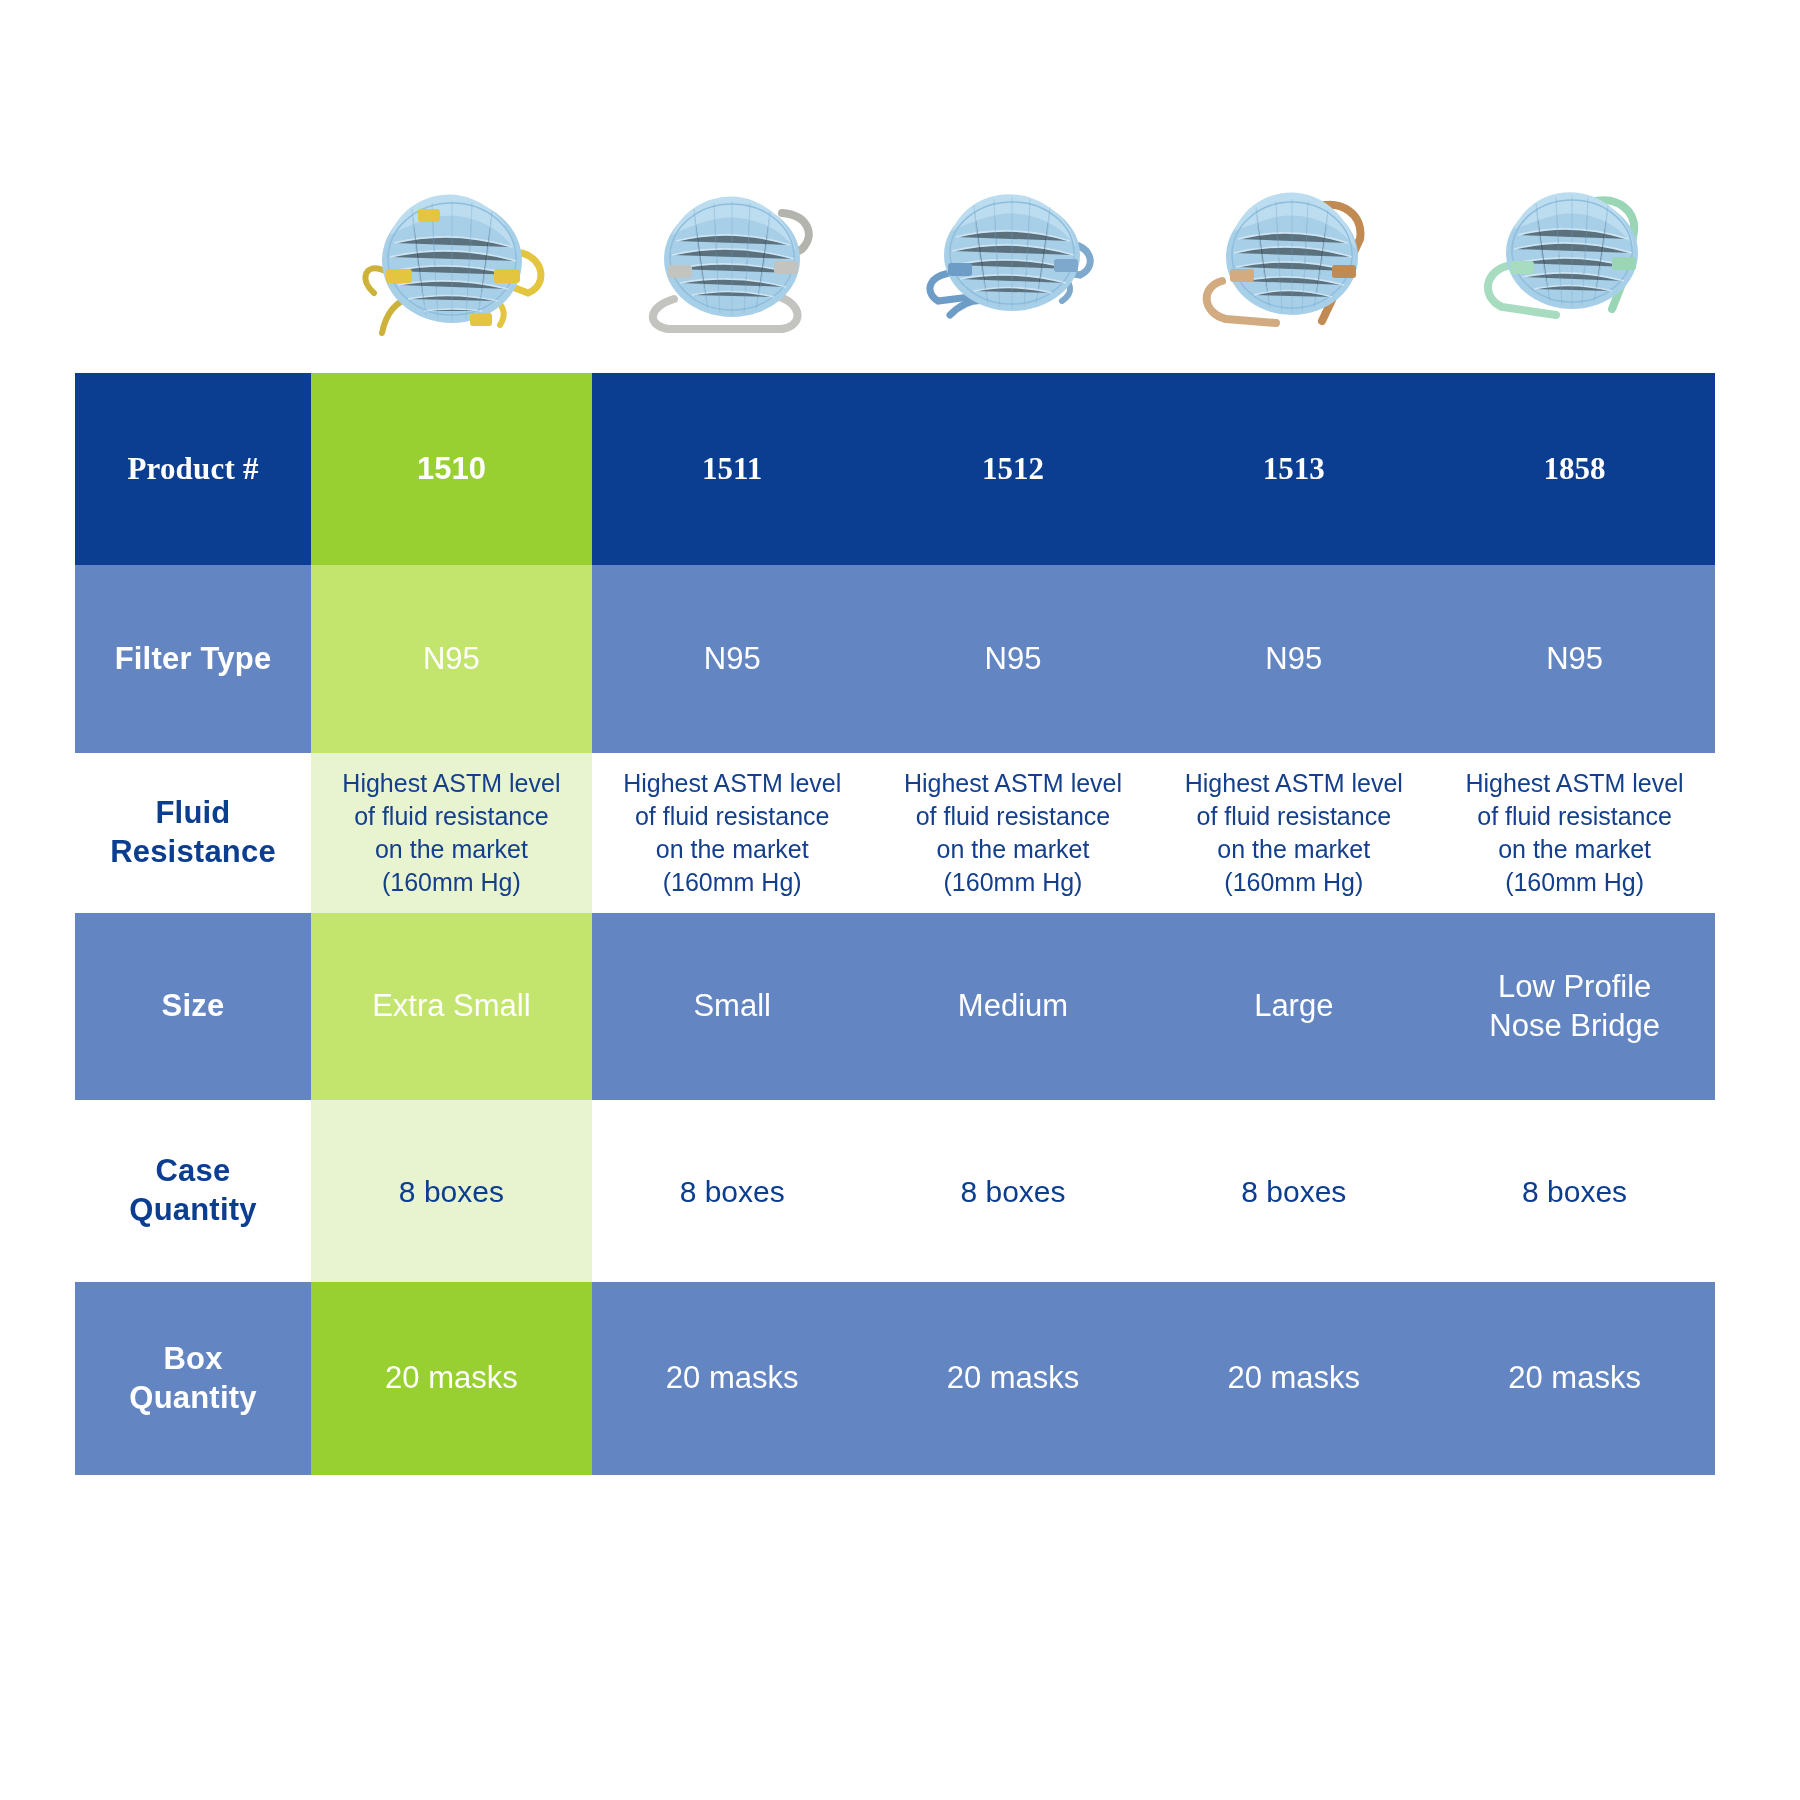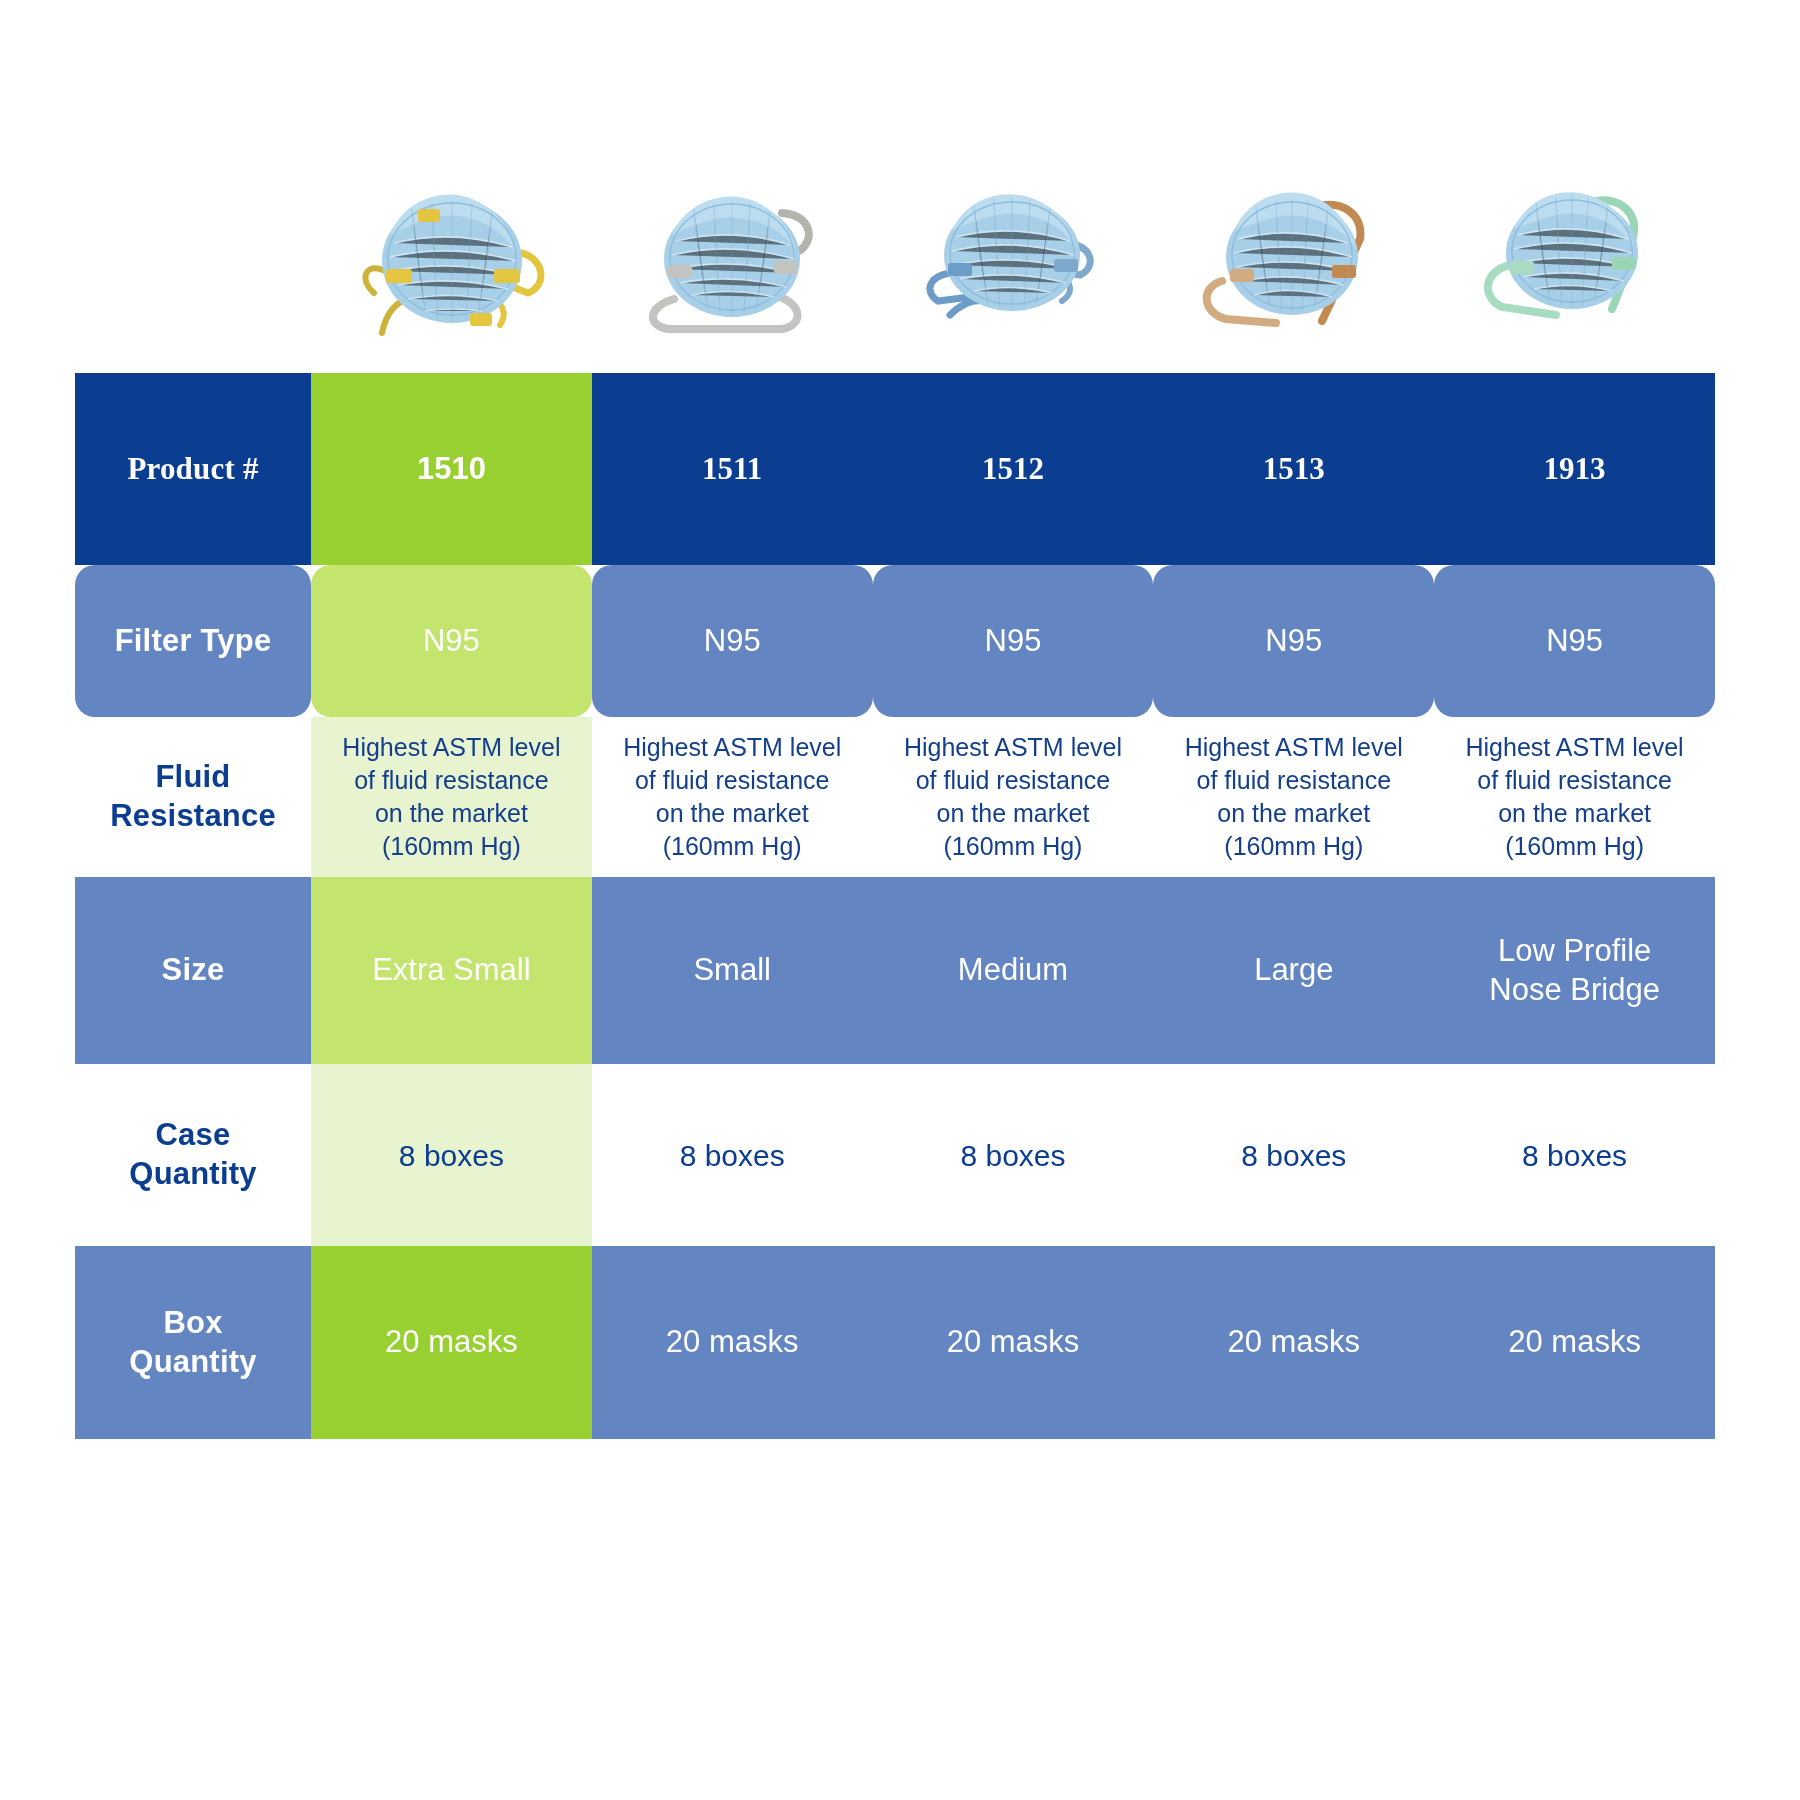--- a/index.html
+++ b/index.html
@@ -57,21 +57,21 @@
   .cmp-table col.c-col   { width: 280.8px; }
 
   .cmp-table td {
     padding: 0;
     vertical-align: middle;
     text-align: center;
   }
 
   
   .r-product td { height: 192px; }
-  .r-filter  td { height: 152px; border-radius: 20px; }
+  .r-filter  td { height: 188px; }
   .r-fluid   td { height: 160px; }
   .r-size    td { height: 187px; }
   .r-case    td { height: 182px; }
   .r-box     td { height: 193px; }
 
   
   .bg-navy      { background: #0b3d91; font-family: Liberation Serif, serif; }
   .bg-blue      { background: #6385c2; }
   .bg-white     { background: #ffffff; }
   .bg-green     { background: #97d030; }
@@ -296,21 +296,21 @@
         <td class="bg-navy t-val-white-bold">
           <span class="cell-inner">1511</span>
         </td>
         <td class="bg-navy t-val-white-bold">
           <span class="cell-inner">1512</span>
         </td>
         <td class="bg-navy t-val-white-bold">
           <span class="cell-inner">1513</span>
         </td>
         <td class="bg-navy t-val-white-bold">
-          <span class="cell-inner">1913</span>
+          <span class="cell-inner">1858</span>
         </td>
       </tr>
 
       <tr class="r-filter">
         <td class="bg-blue t-label-white">
           <span class="cell-inner">Filter Type</span>
         </td>
         <td class="bg-greenmid t-val-white">
           <span class="cell-inner">N95</span>
         </td>

